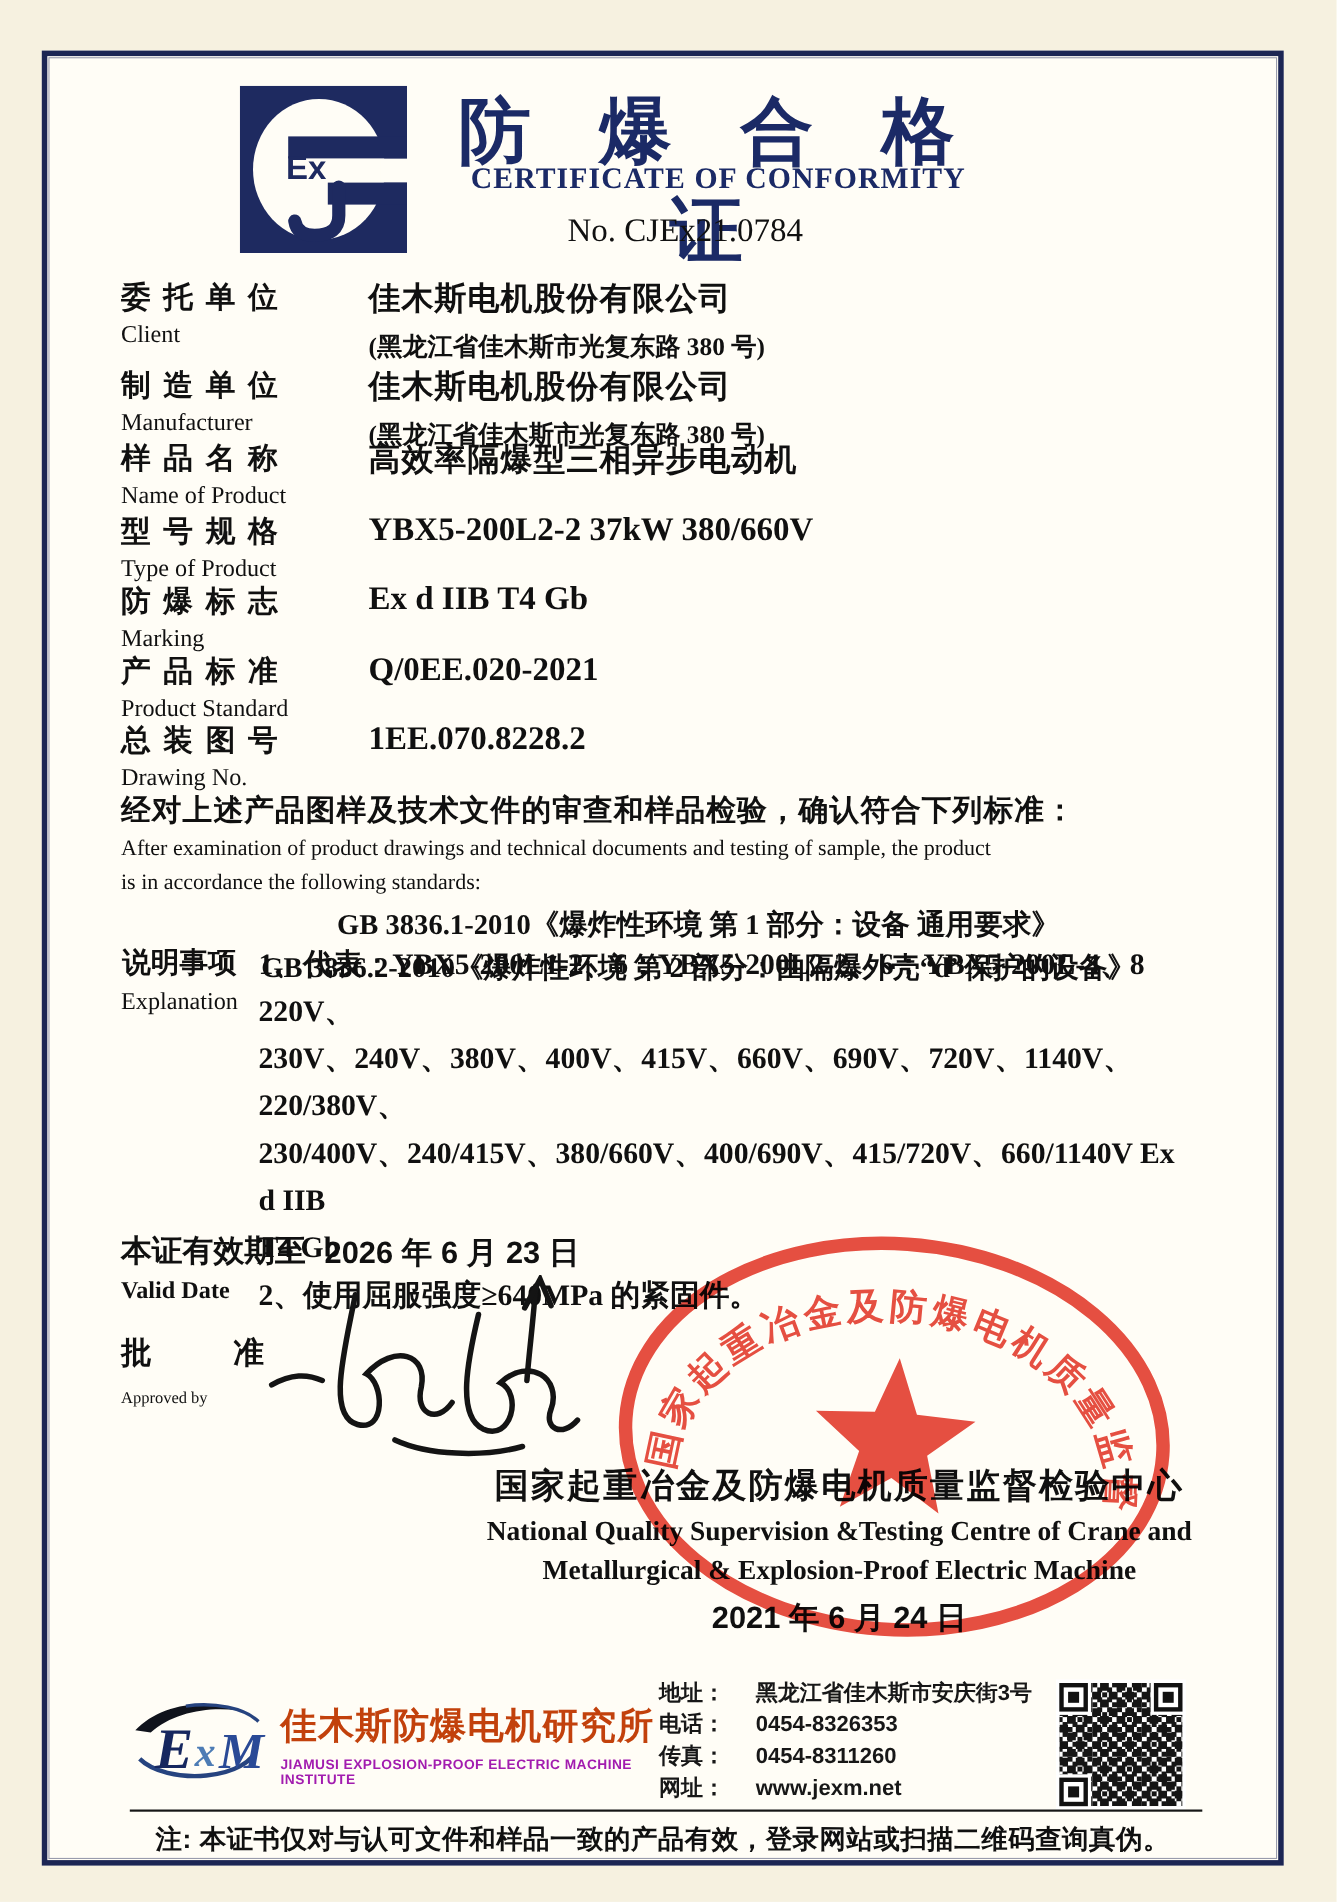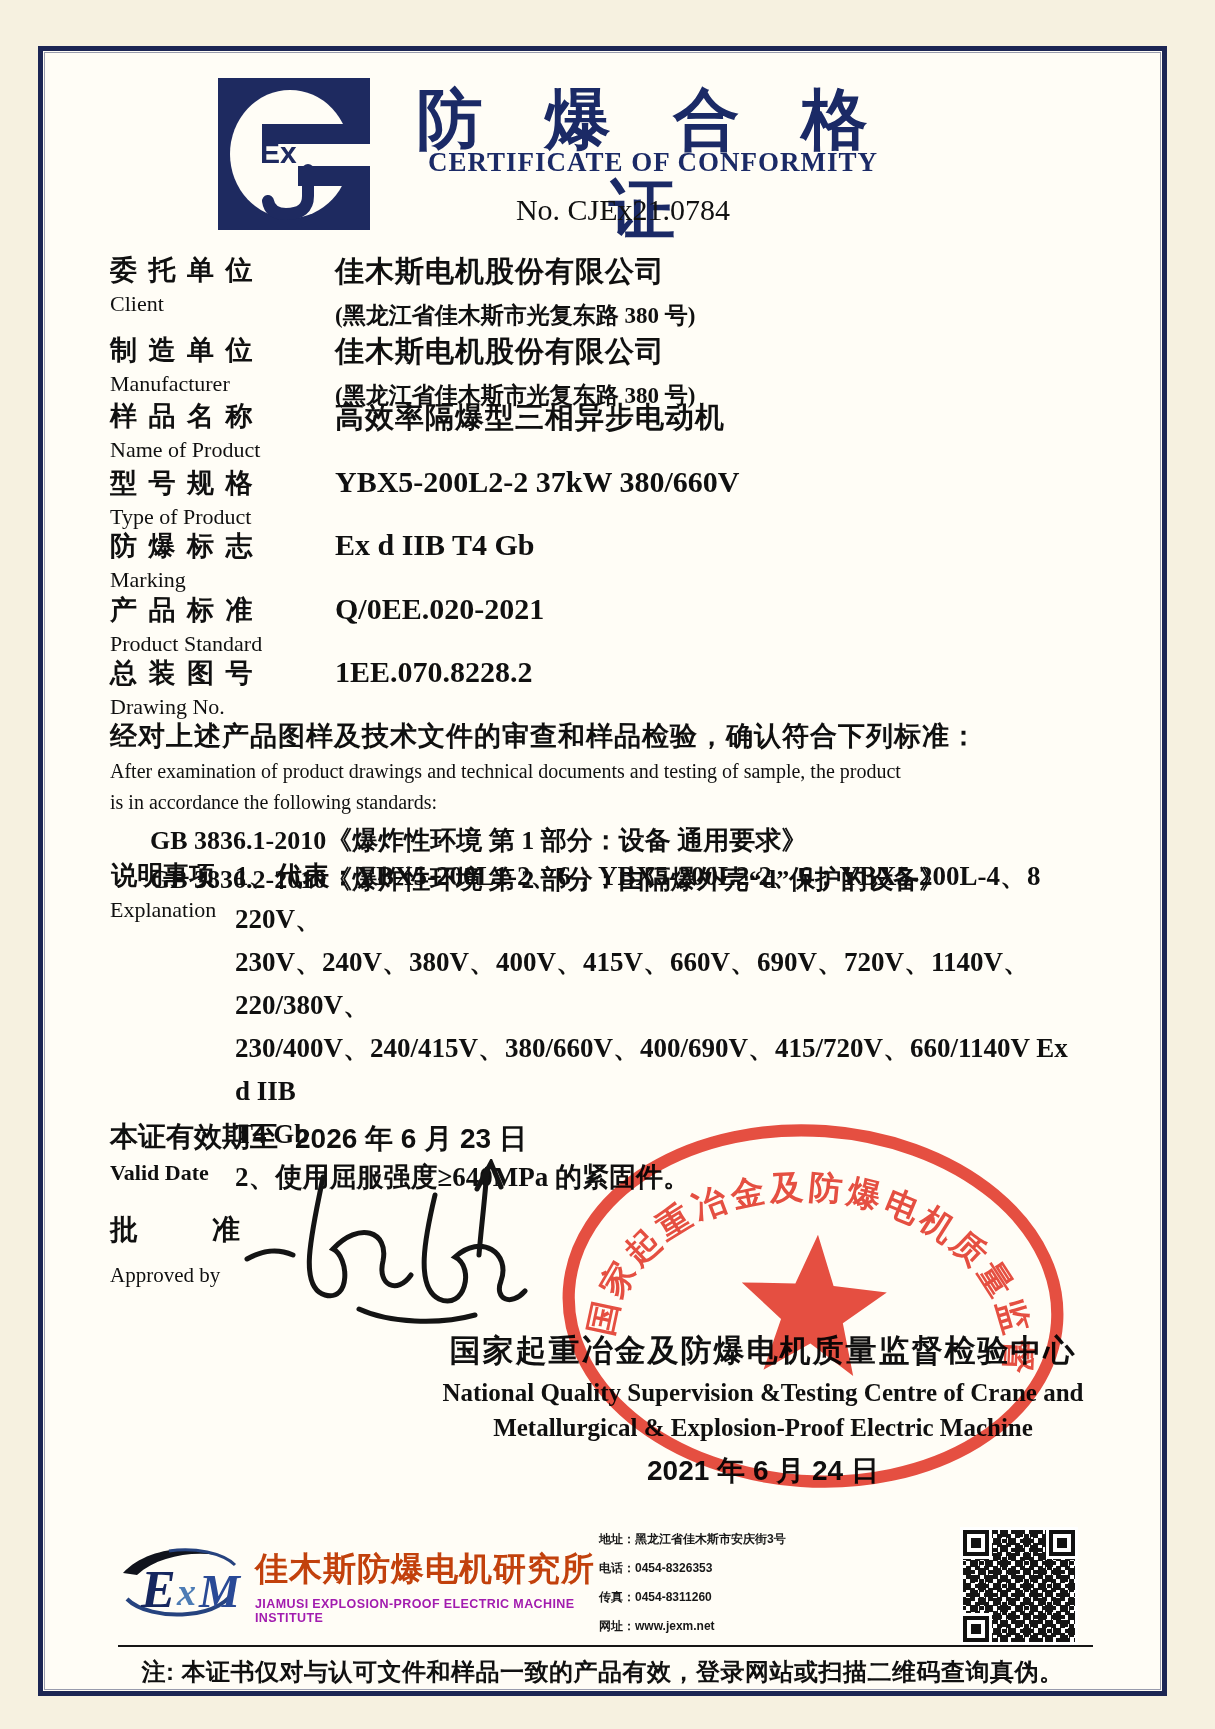--- a/index.html
+++ b/index.html
@@ -29,49 +29,49 @@
   .row .cn{font-size:27px;font-weight:700;letter-spacing:2px;}
   .row .en{font-family:"Liberation Serif",serif;font-size:22px;margin-top:3px;}
   .row .val{position:absolute;left:225px;top:0;width:770px;}
   .v1{font-size:29px;font-weight:700;letter-spacing:1px;}
   .v1.latin{font-family:"Liberation Serif",serif;font-size:30px;letter-spacing:0;}
   .v2{font-size:23px;font-weight:600;margin-top:8px;font-family:Liberation Serif, serif;}
   
   .stmt{left:67px;top:667px;width:1010px;}
   .stmt-cn{font-size:27px;font-weight:700;letter-spacing:1px;}
   .stmt-en{font-family:"Liberation Serif",serif;font-size:20px;line-height:27px;margin-top:4px;}
-  .std{font-family:"Liberation Serif",serif;font-weight:700;font-size:26px;line-height:29px;margin:10px 0 0 40px;}
+  .std{font-family:"Liberation Serif",serif;font-weight:700;font-size:26px;line-height:29px;margin:10px 0 0 40px;text-align:center;}
   
   .expl-label{left:67px;top:807px;text-align:center;}
   .expl-label .cn{font-size:26px;font-weight:700;}
   .expl-label .en{font-family:"Liberation Serif",serif;font-size:22px;margin-top:4px;}
   .expl-lines{left:192px;top:804px;width:850px;
     font-family:"Liberation Serif",serif;font-weight:700;font-size:27px;line-height:43px;}
   
   .valid{left:67px;top:1067px;}
   .valid .cn{font-size:28px;font-weight:700;}
   .valid .en{font-family:"Liberation Serif",serif;font-size:22px;font-weight:700;margin-top:4px;}
   .valid .val{position:absolute;left:185px;top:2px;width:420px;font-size:28px;font-weight:600;white-space:nowrap;}
   .approved{left:67px;top:1160px;}
   .approved .cn{font-size:28px;font-weight:700;letter-spacing:6px;}
-  .approved .en{font-family:"Liberation Serif",serif;font-size:21px;margin-top:14px;}
+  .approved .en{font-family:"Liberation Serif",serif;font-size:15px;margin-top:14px;}
   .signature{left:196px;top:1108px;width:340px;height:190px;}
   
   .issuer{left:280px;top:1279px;width:880px;text-align:center;}
   .iss-cn{font-size:31px;font-weight:700;letter-spacing:2px;}
   .iss-en{font-family:"Liberation Serif",serif;font-weight:700;font-size:25px;line-height:29px;margin-top:6px;}
   .iss-date{font-size:28px;font-weight:600;margin-top:10px;}
   .stamp{left:505px;top:1050px;width:530px;height:410px;mix-blend-mode:multiply;opacity:.9;}
   
   .jexm{left:74px;top:1492px;width:132px;height:78px;}
   .inst{left:212px;top:1496px;width:360px;}
   .inst-cn{font-size:33px;font-weight:700;letter-spacing:1px;color:#c2410c;}
   .inst-en{font-size:12.5px;font-weight:700;letter-spacing:.4px;color:#a21caf;margin-top:5px;}
   .contacts{left:556px;top:1474px;width:360px;}
-  .c-row{display:flex;font-size:12px;font-weight:700;line-height:29px;color:#171717;}
+  .c-row{display:flex;font-size:20px;font-weight:700;line-height:29px;color:#171717;gap:28px;}
   .c-row .c-val{font-weight:700;}
   .qr{left:920px;top:1479px;width:112px;height:112px;position:absolute;
       background:
         repeating-conic-gradient(#151515 0% 25%, rgba(255,255,255,0) 0% 50%) 0 0/15px 15px,
         repeating-conic-gradient(#151515 0% 25%, #fff 0% 50%) 3px 4px/9px 9px;
       outline:3px solid #fff;}
   .qr .f{position:absolute;width:18px;height:18px;border:4px solid #111;background:#fff;box-shadow:0 0 0 3px #fff;}
   .qr .f i{display:block;width:10px;height:10px;background:#111;margin:4px;}
   .f.tl{left:0;top:0}.f.tr{right:0;top:0}.f.bl{left:0;bottom:0}
   .rule{left:75px;top:1594px;width:975px;height:2px;background:#161616;}

